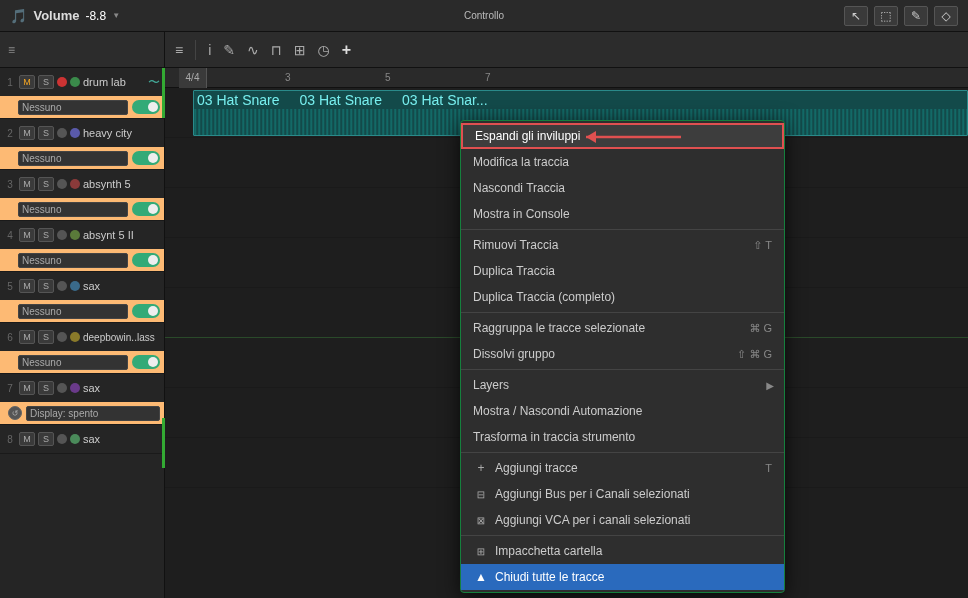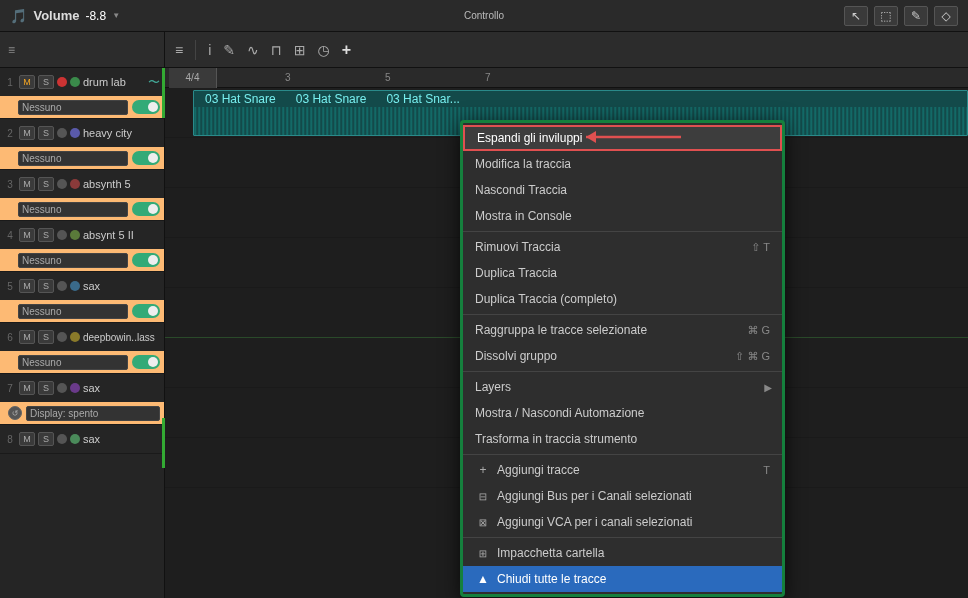--- a/index.html
+++ b/index.html
@@ -184,22 +184,22 @@
       display: flex;
       align-items: center;
     }
     .time-marker {
       position: absolute;
       color: #888;
       font-size: 10px;
     }
     .time-pos-indicator {
       position: absolute;
-      left: 4px;
-      width: 48px;
+      left: 14px;
+      width: 28px;
       height: 20px;
       background: #3a3a3a;
       border-right: 1px solid #555;
       display: flex;
       align-items: center;
       justify-content: center;
       font-size: 10px;
       color: #aaa;
     }
     .track-content-row {
@@ -208,21 +208,21 @@
       position: relative;
     }
 
     
     .context-menu {
       position: absolute;
       top: 120px;
       left: 460px;
       width: 325px;
       background: #2e2e2e;
-      border: 3px solid #15803d;
+      border: 1px solid #15803d;
       border-radius: 4px;
       box-shadow: 0 4px 20px rgba(0,0,0,0.7);
       z-index: 100;
       padding: 2px 0;
     }
     .ctx-item {
       height: 26px;
       display: flex;
       align-items: center;
       padding: 0 12px;
@@ -446,21 +446,21 @@
     <div class="time-pos-indicator">
       <span>4/4</span>
     </div>
     <span class="time-marker" style="left: 120px;">3</span>
     <span class="time-marker" style="left: 220px;">5</span>
     <span class="time-marker" style="left: 320px;">7</span>
   </div>
 
   <div class="track-content-row">
     <div style="position:absolute; left:28px; top:2px; right:0; height:46px; background:#134a4a; border:1px solid #2a8a8a; border-radius:1px; overflow:hidden;">
-      <div style="font-size:12px; color:#7ee; padding:1px 3px; white-space:nowrap; display:flex; gap:20px;margin-left:8px;">
+      <div style="font-size:14px; color:#7ee; padding:1px 3px; white-space:nowrap; display:flex; gap:20px;">
         <span>03 Hat Snare</span>
         <span>03 Hat Snare</span>
         <span>03 Hat Snar...</span>
       </div>
       <div style="height:32px; background:repeating-linear-gradient(90deg, transparent 0px, rgba(0,220,200,0.3) 1px, rgba(0,220,200,0.1) 2px, transparent 3px, transparent 4px); mix-blend-mode: screen;"></div>
     </div>
   </div>
 
   <div class="track-content-row" style="height:50px;"></div>
   <div class="track-content-row" style="height:50px;"></div>

